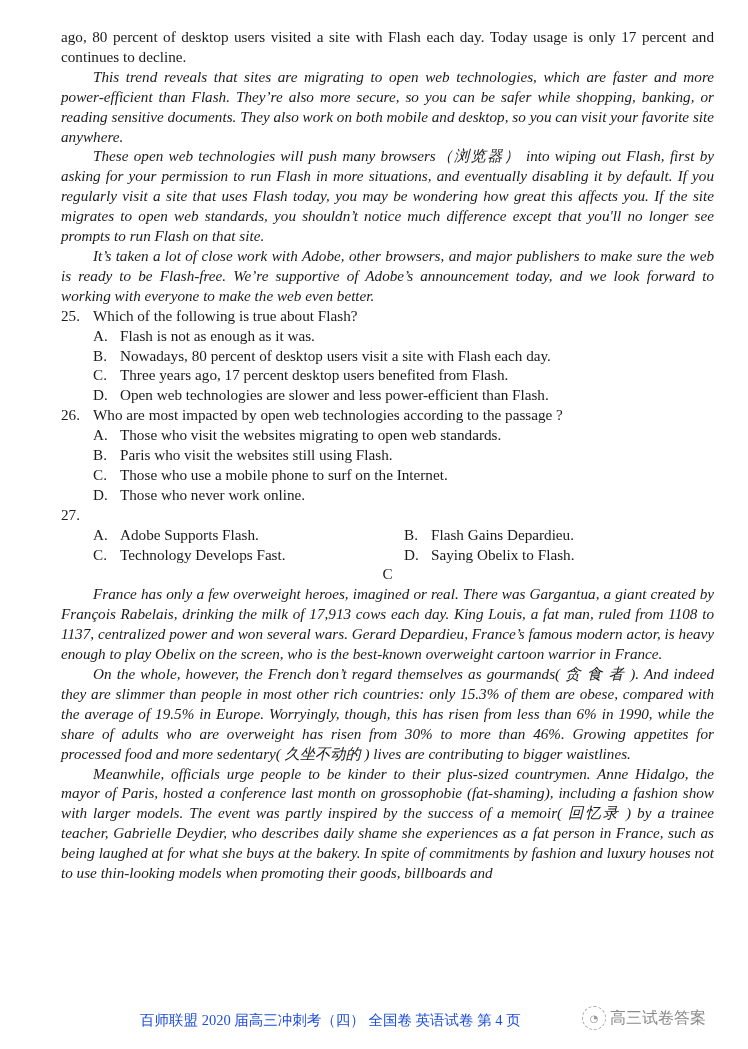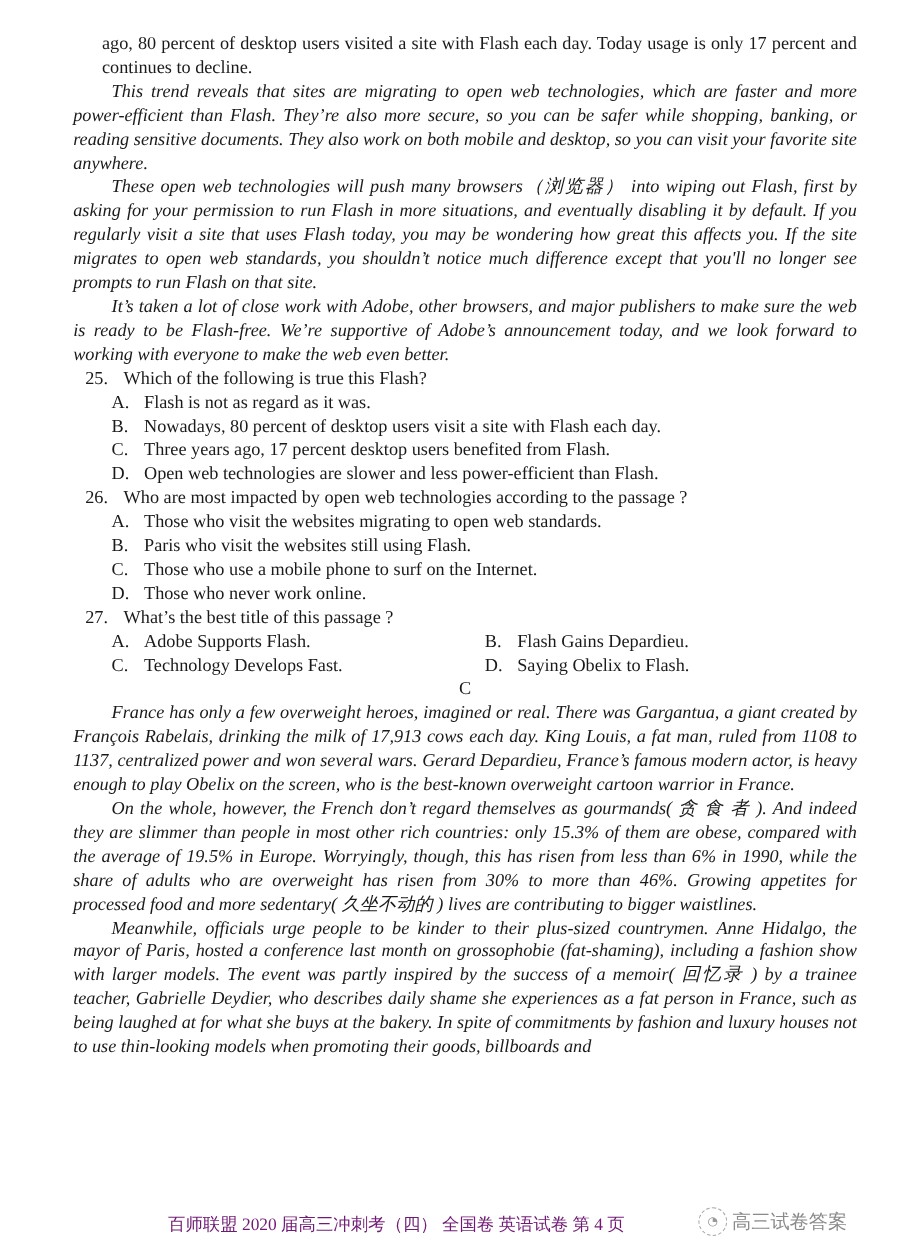--- a/index.html
+++ b/index.html
@@ -1,50 +1,50 @@
 <!DOCTYPE html>
 <html><head>
 <meta charset="utf-8">
 <style>
   html, body { margin: 0; padding: 0; background: #ffffff; }
   body { width: 748px; height: 1049px; position: relative; overflow: hidden;
          font-family: "Liberation Serif", "DejaVu Serif", serif; color: #1a1a1a; }
   .page { position: absolute; left: 61px; top: 27px; width: 653px; font-size: 15.2px; line-height: 19.9px; }
   p { margin: 0; text-align: justify; text-align-last: auto; }
   .para { text-indent: 32px; font-style: italic; }
-  .first { text-indent: 0; margin-left: 24px; }
-  .q { display: flex; margin-left: 10px; }
+  .first { text-indent: 0; }
+  .q { display: flex; }
   .q .num { width: 32px; flex: none; }
   .opt { display: flex; padding-left: 32px; }
   .opt .letter { width: 27px; flex: none; }
   .opts2 { display: grid; grid-template-columns: 311px 1fr; padding-left: 32px; }
   .opts2 .cell { display: flex; }
   .opts2 .letter { width: 27px; flex: none; }
   .section { text-align: center; }
-  .footer { position: absolute; left: 140px; top: 1011px; font-size: 14.5px; color: #701a75; white-space: nowrap; }
+  .footer { position: absolute; left: 140px; top: 1011px; font-size: 14.5px; color: #1d4ed8; white-space: nowrap; }
   .watermark { position: absolute; left: 582px; top: 1006px; display: flex; align-items: center; color: #8a8a8a; font-family: "DejaVu Sans", sans-serif; font-size: 16px; }
   .wm-icon { width: 22px; height: 22px; border: 1px dashed #aaa; border-radius: 50%; margin-right: 4px; display:flex; align-items:center; justify-content:center; font-size: 10px; color:#999; }
 </style>
 </head>
 <body>
 
 <div class="page">
   <p class="first">ago, 80 percent of desktop users visited a site with Flash each day. Today usage is only 17 percent and continues to decline.</p>
   <p class="para">This trend reveals that sites are migrating to open web technologies, which are faster and more power-efficient than Flash. They’re also more secure, so you can be safer while shopping, banking, or reading sensitive documents. They also work on both mobile and desktop, so you can visit your favorite site anywhere.</p>
   <p class="para">These open web technologies will push many browsers（浏览器） into wiping out Flash, first by asking for your permission to run Flash in more situations, and eventually disabling it by default. If you regularly visit a site that uses Flash today, you may be wondering how great this affects you. If the site migrates to open web standards, you shouldn’t notice much difference except that you'll no longer see prompts to run Flash on that site.</p>
   <p class="para">It’s taken a lot of close work with Adobe, other browsers, and major publishers to make sure the web is ready to be Flash-free. We’re supportive of Adobe’s announcement today, and we look forward to working with everyone to make the web even better.</p>
 
   <div>
     <div class="q">
         <span class="num">25.</span>
-        <span>Which of the following is true this Flash?</span>
+        <span>Which of the following is true about Flash?</span>
       </div>
     <div class="opt">
         <span class="letter">A.</span>
-        <span>Flash is not as regard as it was.</span>
+        <span>Flash is not as enough as it was.</span>
       </div>
     <div class="opt">
         <span class="letter">B.</span>
         <span>Nowadays, 80 percent of desktop users visit a site with Flash each day.</span>
       </div>
     <div class="opt">
         <span class="letter">C.</span>
         <span>Three years ago, 17 percent desktop users benefited from Flash.</span>
       </div>
     <div class="opt">
@@ -72,21 +72,20 @@
       </div>
     <div class="opt">
         <span class="letter">D.</span>
         <span>Those who never work online.</span>
       </div>
   </div>
 
   <div>
     <div class="q">
         <span class="num">27.</span>
-        <span>What’s the best title of this passage ?</span>
       </div>
     <div class="opts2">
       <div class="cell">
           <span class="letter">A.</span>
           <span>Adobe Supports Flash.</span>
         </div>
       <div class="cell">
           <span class="letter">B.</span>
           <span>Flash Gains Depardieu.</span>
         </div>

